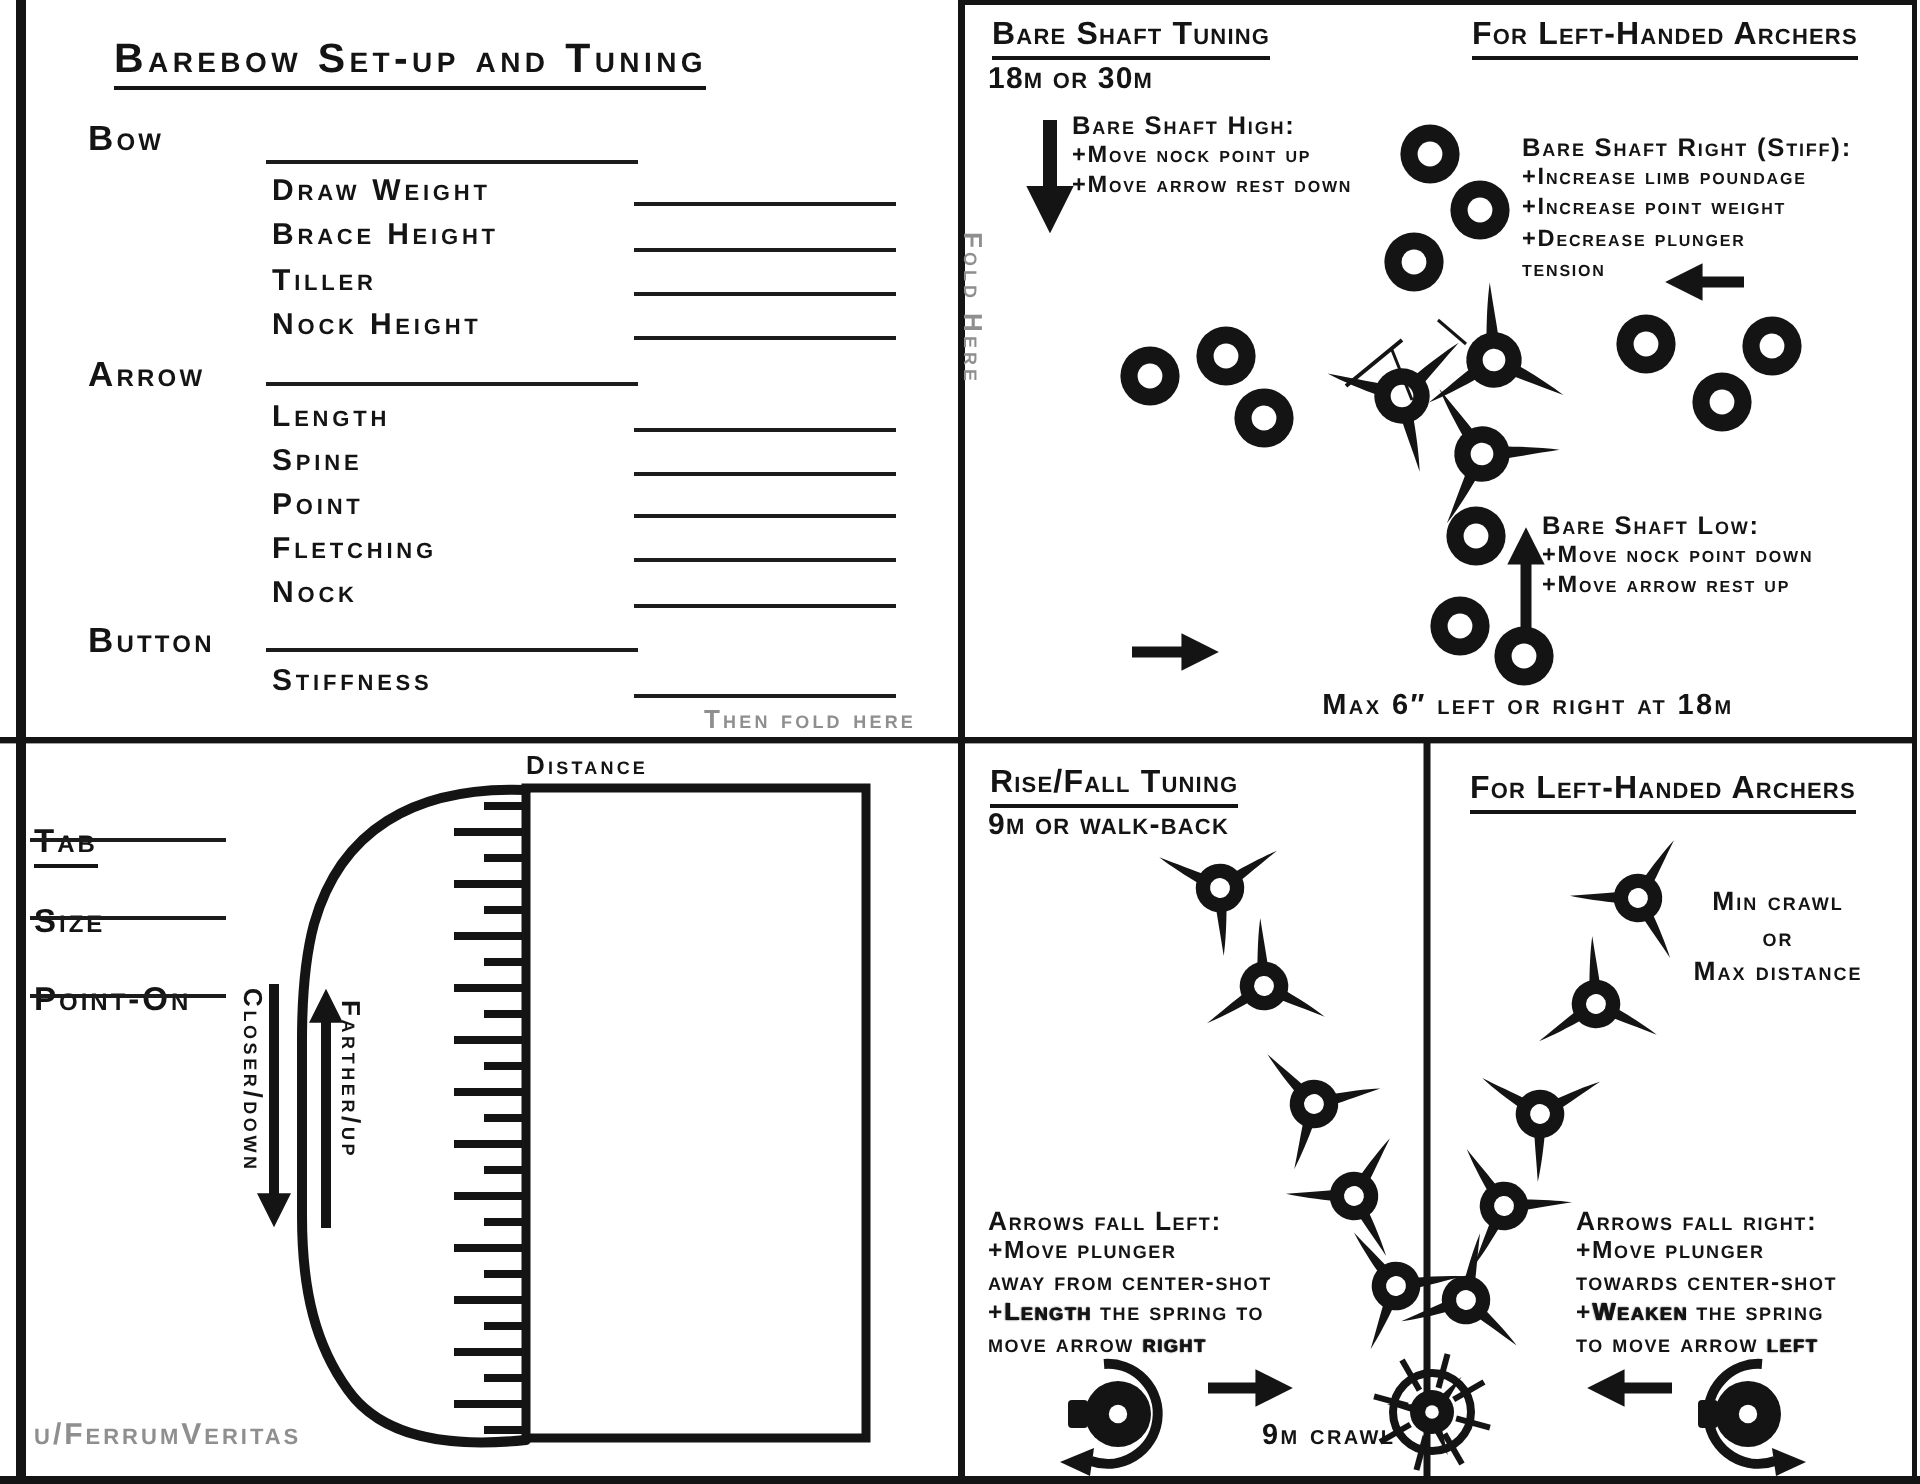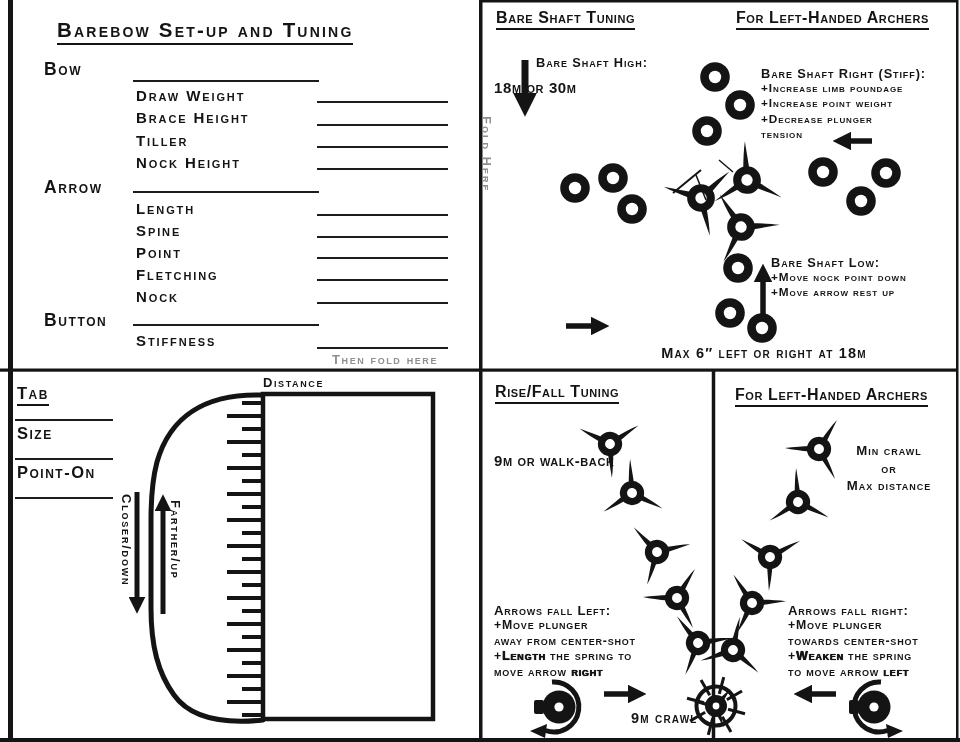--- a/index.html
+++ b/index.html
@@ -6,31 +6,31 @@
   #page{
     position:relative;width:960px;height:742px;background:#ffffff;
     font-family:"Liberation Sans",sans-serif;font-variant:small-caps;
     color:#141414;overflow:hidden;
   }
   .abs{position:absolute;}
   #gfx{position:absolute;left:0;top:0;}
   .h1{font-size:20.5px;font-weight:bold;letter-spacing:2.2px;white-space:nowrap;margin-left:17px;}
   .h1 .u, .h2 .u, .tabhdr .u{border-bottom:2px solid #141414;padding-bottom:2px;}
   .h2{font-size:16px;font-weight:bold;letter-spacing:.6px;white-space:nowrap;}
-  .sub{font-size:15px;font-weight:bold;letter-spacing:.6px;white-space:nowrap;margin-top:48px;}
+  .sub{font-size:15px;font-weight:bold;letter-spacing:.6px;white-space:nowrap;}
   .ins{font-size:11.8px;font-weight:bold;letter-spacing:.9px;line-height:15.2px;white-space:nowrap;}
   .ins .hd{font-size:12.8px;}
   .ins2{font-size:12.3px;font-weight:bold;letter-spacing:.8px;line-height:15.4px;white-space:nowrap;}
   .ins2 .hd{font-size:13.2px;}
   .xb{text-shadow:0 0 .9px currentColor,.5px 0 currentColor;}
   .note{font-size:14.5px;font-weight:bold;letter-spacing:1.2px;text-align:center;white-space:nowrap;margin-left:24px;}
   .cnote{font-size:13.2px;font-weight:bold;letter-spacing:1px;line-height:17.5px;text-align:center;}
   .group{font-size:17.5px;font-weight:bold;letter-spacing:1.6px;white-space:nowrap;}
   .fieldlbl{font-size:15px;font-weight:bold;letter-spacing:1.9px;white-space:nowrap;}
-  .tabhdr{font-size:16.5px;font-weight:bold;letter-spacing:1.5px;white-space:nowrap;}
+  .tabhdr{font-size:16.5px;font-weight:bold;letter-spacing:1.5px;white-space:nowrap;margin-top:28px;}
   .rule{border-bottom:2px solid #1c1c1c;height:0;}
   .muted{color:#8f8f8f;}
   .vert{writing-mode:vertical-rl;text-orientation:mixed;font-weight:bold;white-space:nowrap;}
   .small{font-size:13px;letter-spacing:1.6px;font-weight:bold;white-space:nowrap;}
 </style>
 </head>
 <body>
 
 <div id="page">
 
@@ -207,33 +207,37 @@
       <div class="abs rule" style="left: 317px; top: 257px; width: 131px;"></div>
       <div class="abs fieldlbl" style="left: 136px; top: 266px;">Fletching</div>
       <div class="abs rule" style="left: 317px; top: 279px; width: 131px;"></div>
       <div class="abs fieldlbl" style="left: 136px; top: 288px;">Nock</div>
       <div class="abs rule" style="left: 317px; top: 302px; width: 131px;"></div>
       <div class="abs group" style="left: 44px; top: 310px;">Button</div>
       <div class="abs rule" style="left: 133px; top: 324px; width: 186px;"></div>
       <div class="abs fieldlbl" style="left: 136px; top: 332px;">Stiffness</div>
       <div class="abs rule" style="left: 317px; top: 347px; width: 131px;"></div>
     </div>
-  <div class="abs small muted" style="left:332px;top:352px;width:146px;text-align:left">Then fold here</div>
+  <div class="abs small muted" style="left:332px;top:352px;width:146px;text-align:center">Then fold here</div>
   <div class="abs small muted vert" style="left:479px;top:116px;letter-spacing:2px">Fold Here</div>
 
   <div class="abs h2" style="left:496px;top:9px">
     <span class="u">Bare Shaft Tuning</span>
   </div>
   <div class="abs sub" style="left:494px;top:31px">18m or 30m</div>
   <div class="abs h2" style="left:736px;top:9px">
     <span class="u">For Left-Handed Archers</span>
   </div>
 
   <div class="abs ins" style="left:536px;top:55px">
     <div class="hd">Bare Shaft High:</div>
+    <div>
+        <div class="line">+Move nock point up</div>
+        <div class="line">+Move arrow rest down</div>
+      </div>
   </div>
   <div class="abs ins" style="left:761px;top:66px">
     <div class="hd">Bare Shaft Right (Stiff):</div>
     <div>
         <div class="line">+Increase limb poundage</div>
         <div class="line">+Increase point weight</div>
         <div class="line">+Decrease plunger</div>
         <div class="line">tension</div>
       </div>
   </div>

